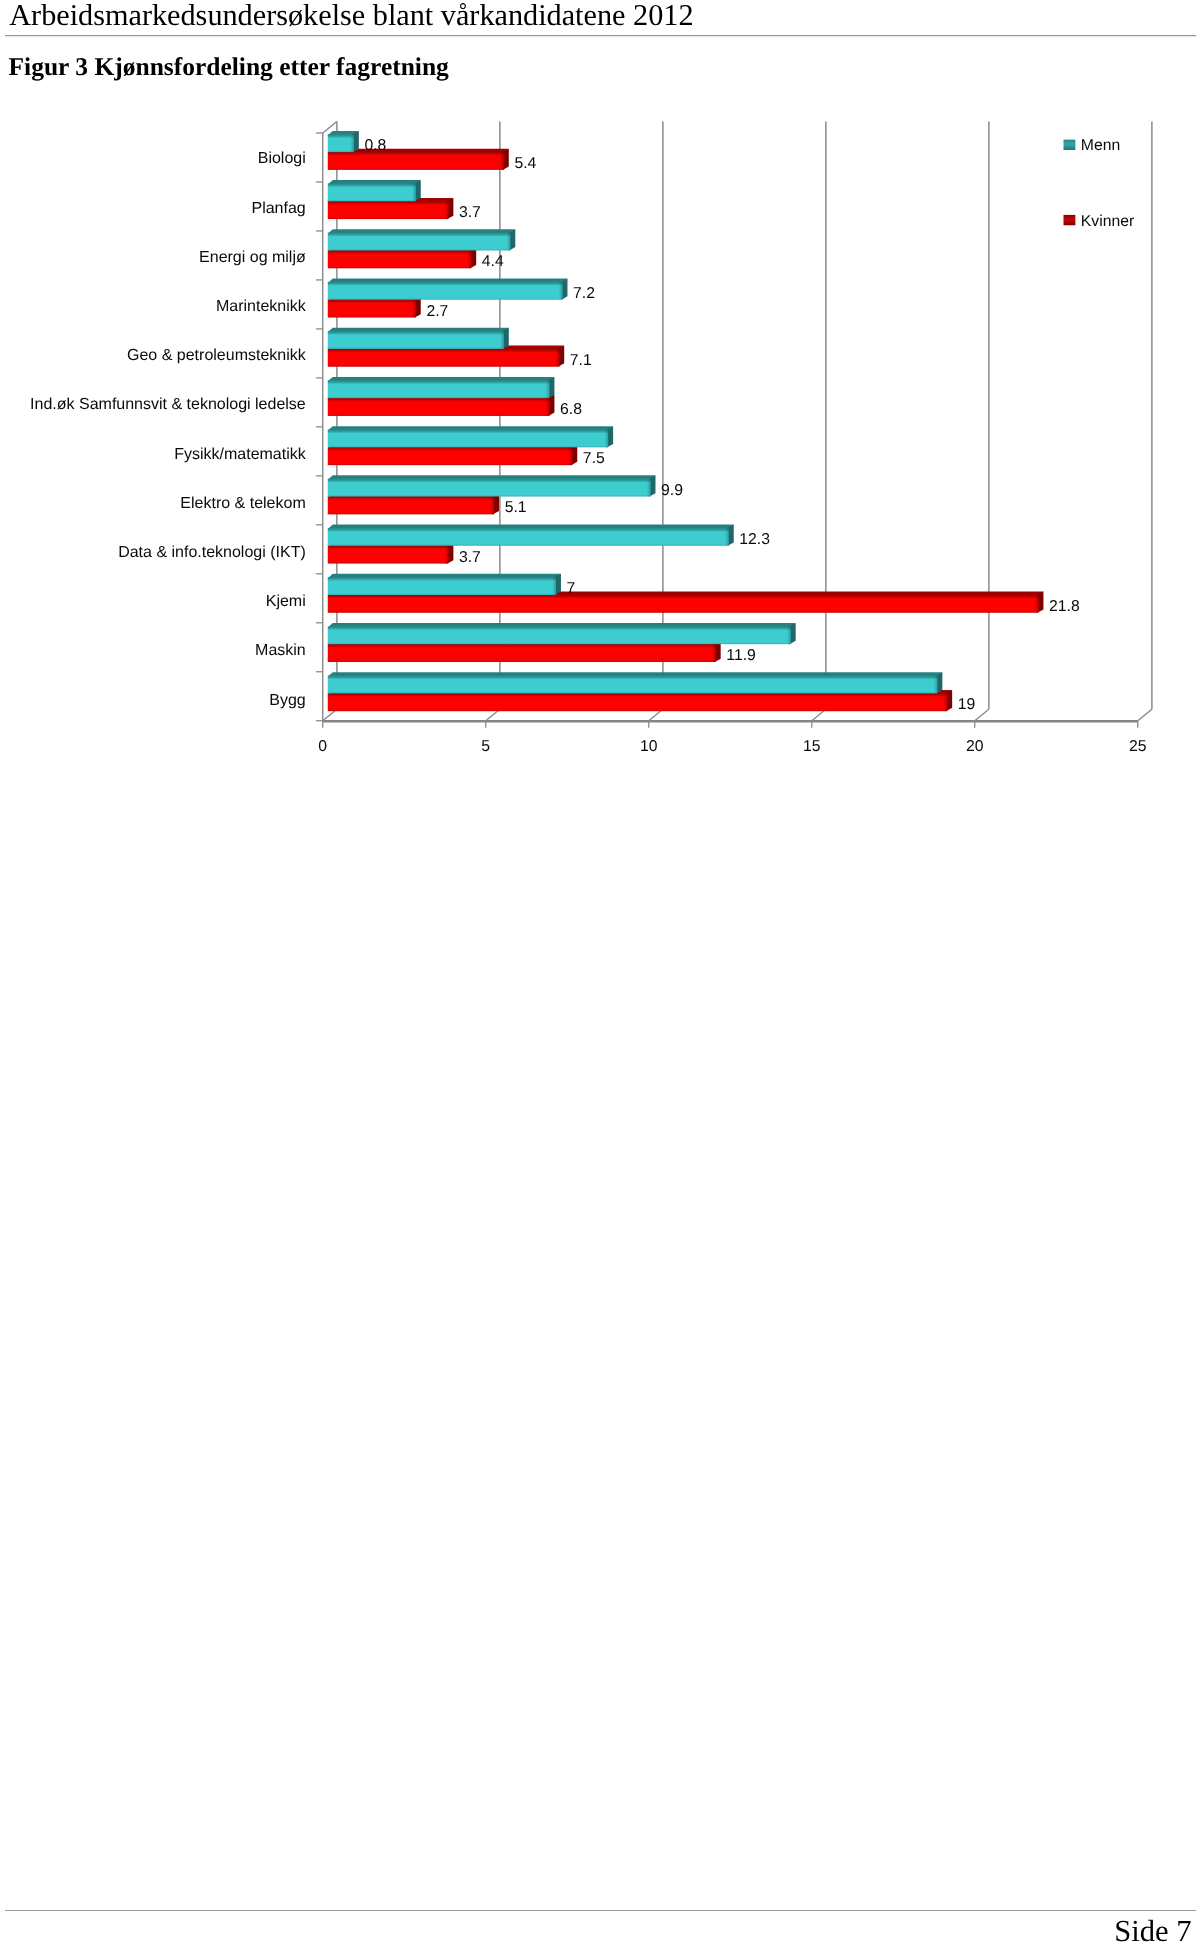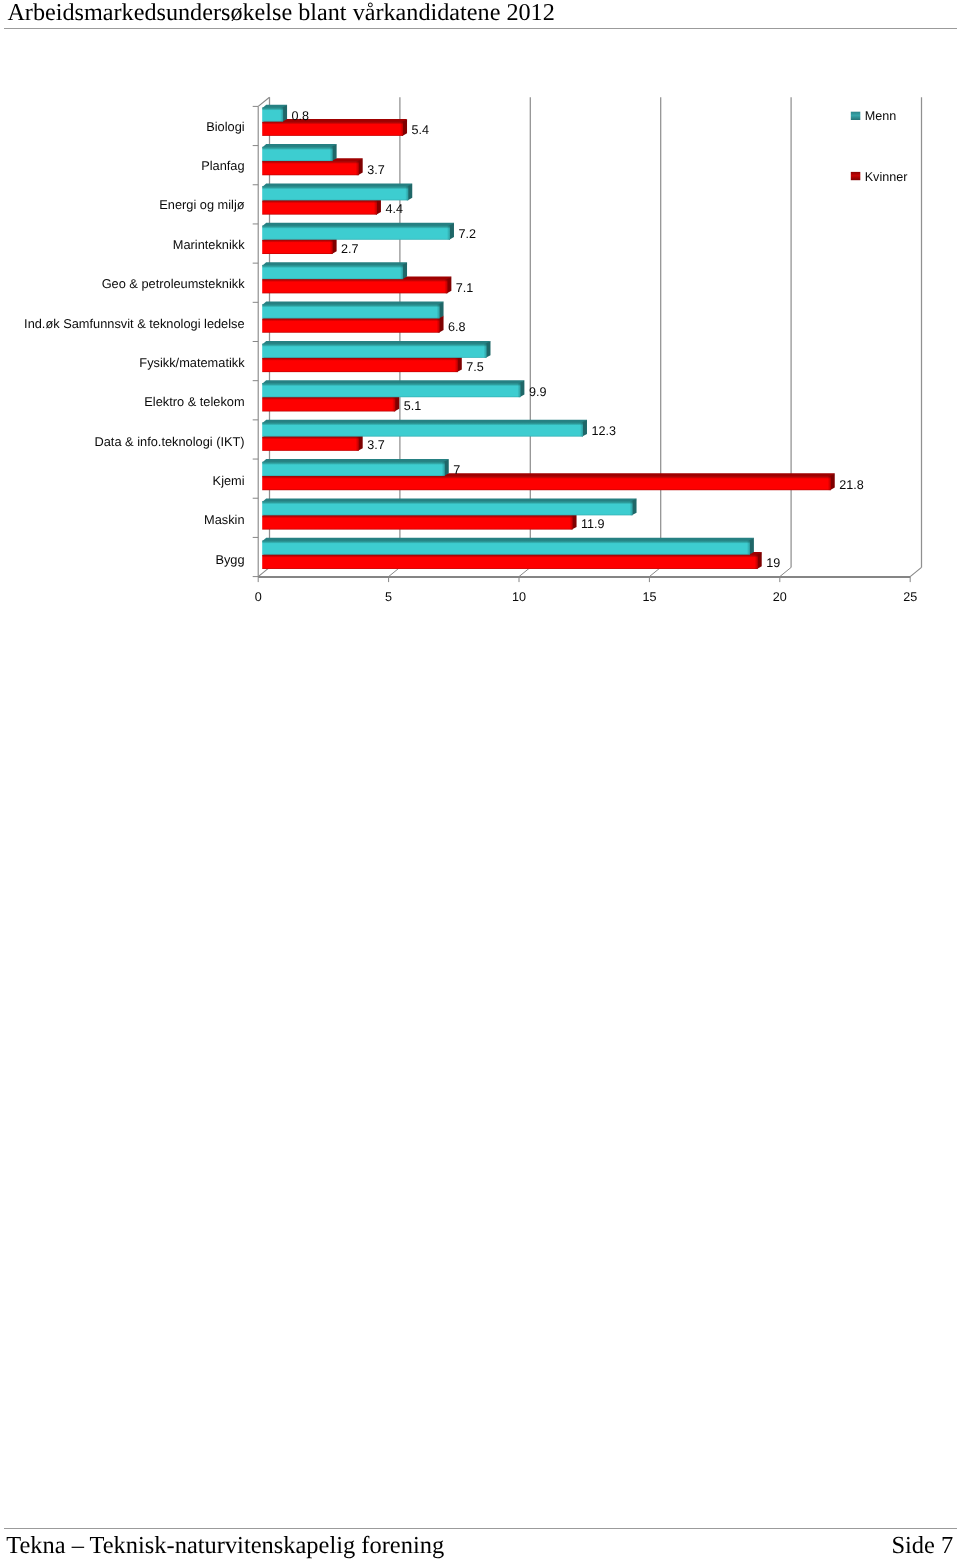--- a/index.html
+++ b/index.html
@@ -18,20 +18,21 @@
   .tick-label{font-family:"Liberation Sans",sans-serif;font-size:12.6px;fill:#0a0a0a;text-anchor:middle;}
   .val-label{font-family:"Liberation Sans",sans-serif;font-size:12.6px;fill:#0a0a0a;text-anchor:start;}
   .leg-label{font-family:"Liberation Sans",sans-serif;font-size:12.6px;fill:#0a0a0a;text-anchor:start;}
 </style>
 </head>
 <body>
 
 <div class="pg">
   <div id="hdr-title">Arbeidsmarkedsundersøkelse blant vårkandidatene 2012</div>
   <div id="hdr-rule"></div>
+  <div id="fig-title">Figur 3 Kjønnsfordeling etter fagretning</div>
   <svg id="chart-svg" width="960" height="640">
       <defs>
         <linearGradient id="gTeal" x1="0" y1="0" x2="0" y2="1">
           <stop offset="0%" stop-color="#288a8a"></stop>
           <stop offset="9%" stop-color="#2b9897"></stop>
           <stop offset="22%" stop-color="#3dcdd0"></stop>
           <stop offset="90%" stop-color="#3dcdd0"></stop>
           <stop offset="100%" stop-color="#34b0b4"></stop>
         </linearGradient>
         <linearGradient id="gRed" x1="0" y1="0" x2="0" y2="1">
@@ -284,15 +285,14 @@
         <text x="766.22" y="567.47" class="val-label">19</text>
       </g>
       <g>
         <rect x="850.8" y="111.7" width="9.5" height="8.3" fill="url(#gLegTeal)"></rect>
         <text x="864.7" y="120.4" class="leg-label">Menn</text>
         <rect x="850.8" y="171.9" width="9.5" height="8.3" fill="url(#gLegRed)"></rect>
         <text x="864.7" y="180.6" class="leg-label">Kvinner</text>
       </g>
     </svg>
   <div id="ftr-rule"></div>
-  <div id="ftr-left">Tekna – Teknisk-naturvitenskapelig forening</div>
   <div id="ftr-right">Side 7</div>
 </div>
 
 </body></html>

